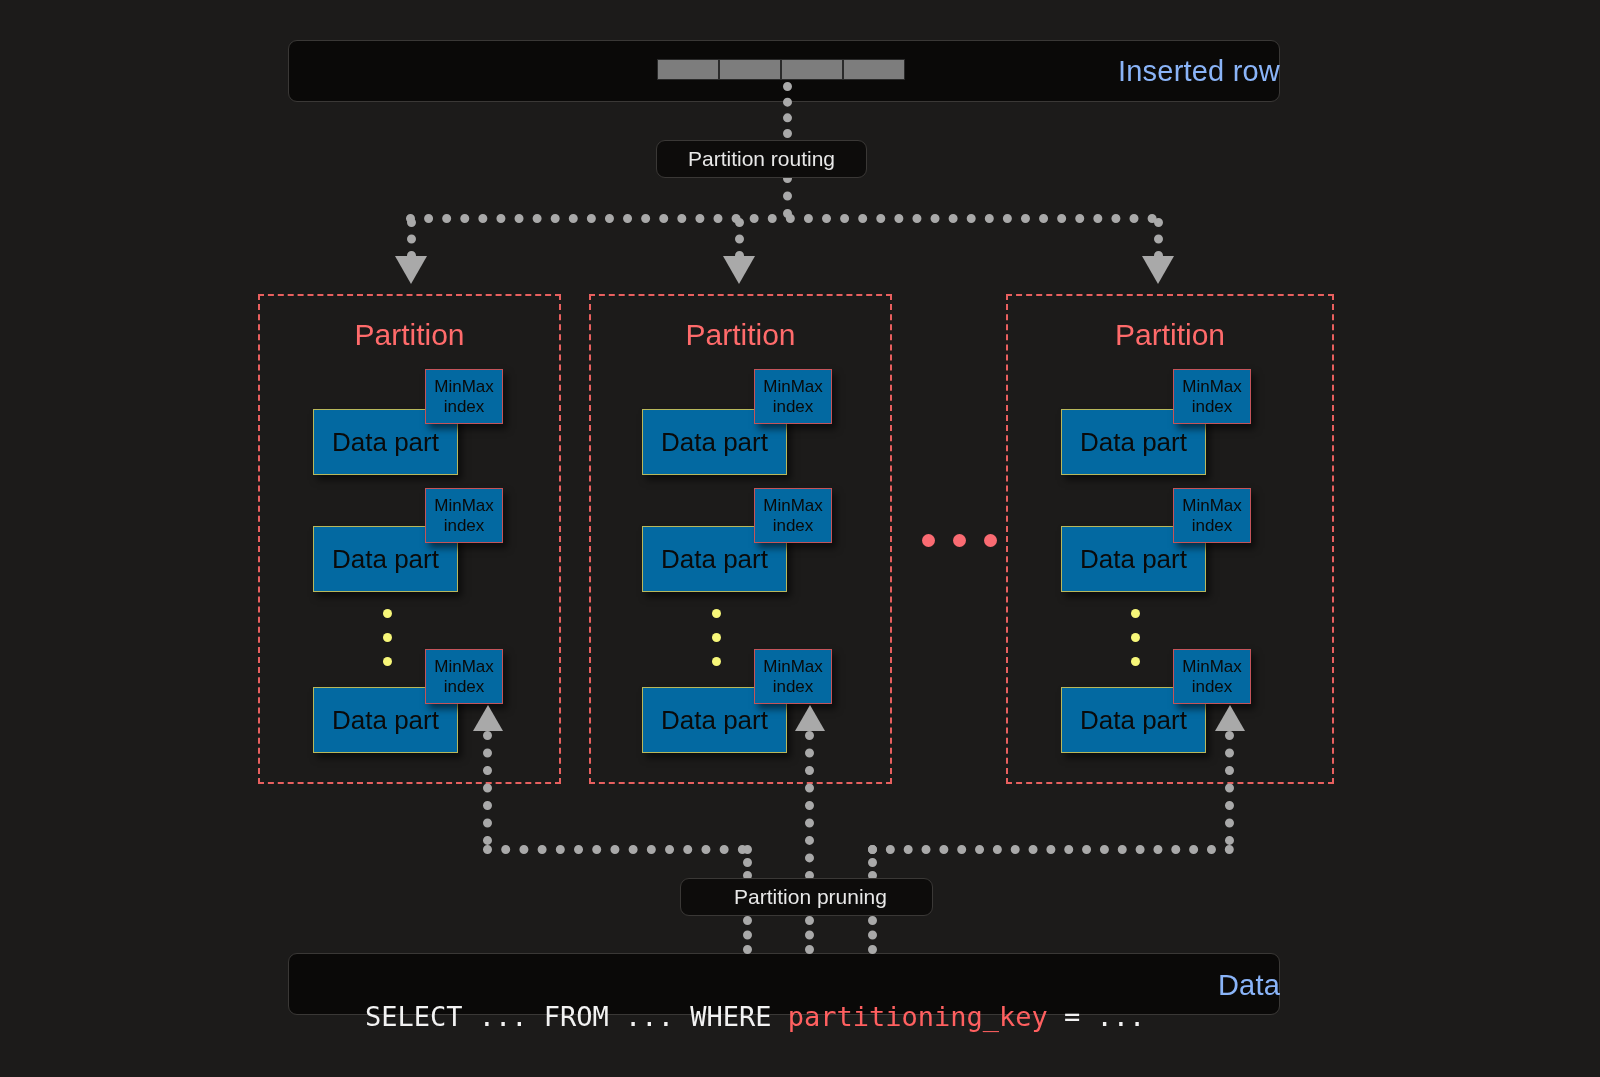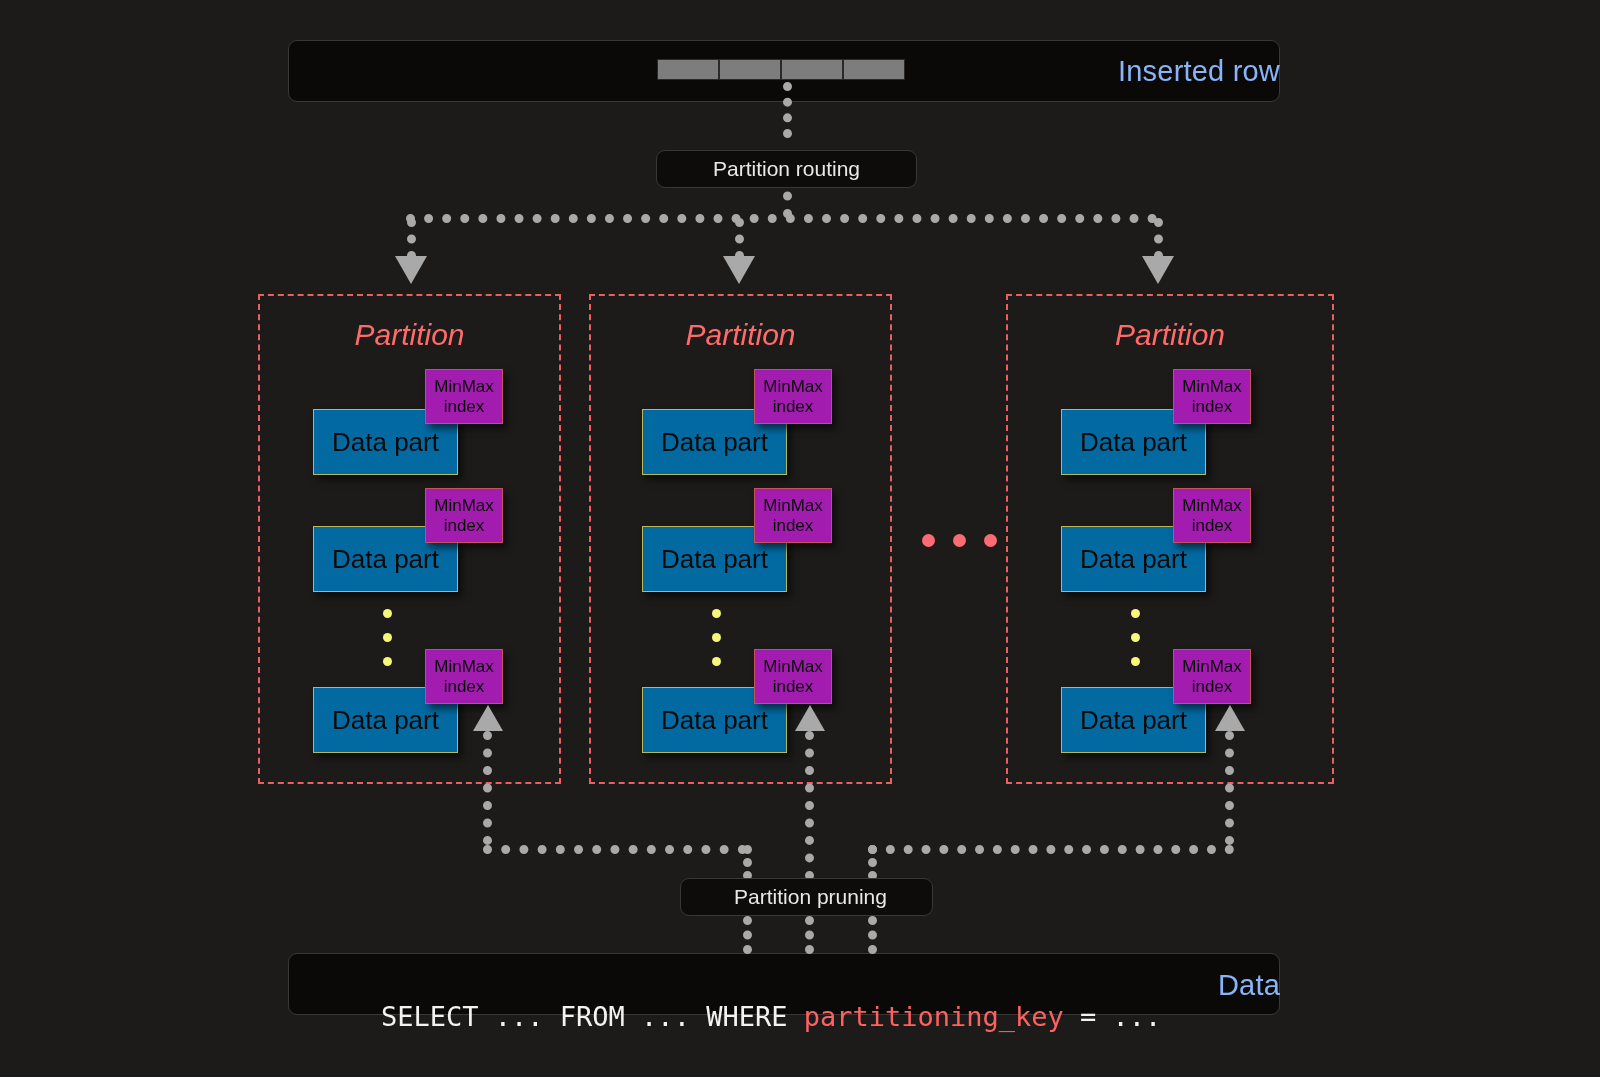--- a/index.html
+++ b/index.html
@@ -59,21 +59,20 @@
     white-space:pre;
     letter-spacing:0px;
   }
   .sql .key{color:#ff6060;}
 
   
   .partition{
     position:absolute;
     border:2px dashed #e8605f;
     box-sizing:border-box;
-    font-style:italic;
   }
   .partition-title{
     position:absolute;
     top:22px;left:0;width:100%;
     text-align:center;
     color:#ff6b6b;
     font-size:30px;
   }
   .datapart{
     position:absolute;
@@ -83,21 +82,21 @@
     box-sizing:border-box;
     color:#0a0a0a;
     font-size:26px;
     display:flex;align-items:center;justify-content:center;
     box-shadow:4px 5px 7px rgba(0,0,0,.55);
     z-index:3;
   }
   .minmax{
     position:absolute;
     width:78px;height:55px;
-    background:#a21caf;
+    background:#0369a1;
     border:1px solid #c4545a;
     box-sizing:border-box;
     color:#0a0a0a;
     font-size:17px;
     line-height:20px;
     text-align:center;
     display:flex;align-items:center;justify-content:center;
     box-shadow:4px 5px 7px rgba(0,0,0,.55);
     z-index:4;
   }
@@ -150,21 +149,21 @@
     <div class="row-cell"></div>
     <div class="row-cell"></div>
     <div class="row-cell"></div>
     <div class="row-cell"></div>
   </div>
 
   <div class="bar-label" style="right:320px;top:55px;">Inserted row</div>
 
   <div class="dv" style="left:783px;top:82px;height:56px;"></div>
 
-  <div class="pill" style="left:656px;top:150px;width:261px;height:38px;text-align:center;">
+  <div class="pill" style="left:656px;top:140px;width:211px;height:38px;text-align:center;">
     <span>Partition routing</span>
   </div>
 
   <div class="dv" style="left:783px;top:174px;height:44px;"></div>
 
   <div class="dh" style="left:406px;top:214px;width:751px;"></div>
 
   <div class="dv" style="left:407px;top:218px;height:42px;"></div>
   <div class="arrow-down" style="left:395px;top:256px;"></div>
 
@@ -296,19 +295,19 @@
   <div class="pill" style="left:680px;top:878px;width:253px;height:38px;padding-left:8px;">
     <span>Partition pruning</span>
   </div>
 
   <div class="dv" style="left:743px;top:916px;height:38px;"></div>
   <div class="dv" style="left:805px;top:916px;height:38px;"></div>
   <div class="dv" style="left:868px;top:916px;height:38px;"></div>
 
   <div class="bar" style="left:288px;top:953px;width:992px;height:62px;"></div>
 
-  <div class="sql" style="left:316px;top:970px;">
+  <div class="sql" style="left:300px;top:970px;">
     <span>SELECT ... FROM ... WHERE </span><span class="key">partitioning_key</span><span> = ...</span>
   </div>
 
   <div class="bar-label" style="right:320px;top:969px;">Data</div>
 
 </div>
 
 </body></html>

